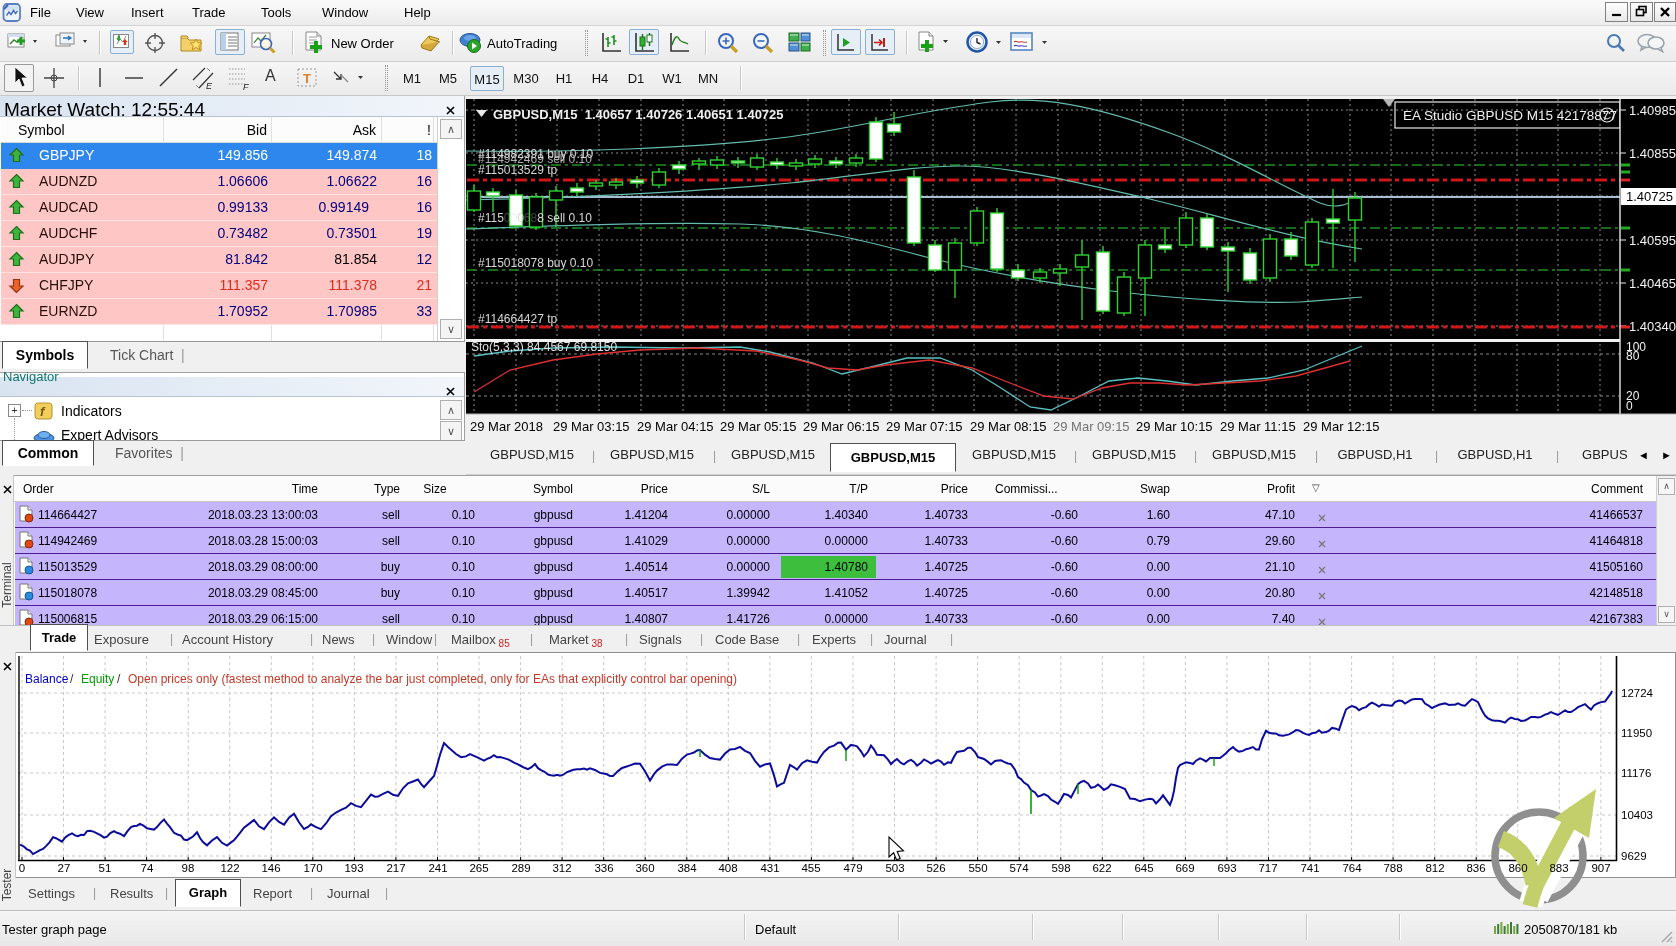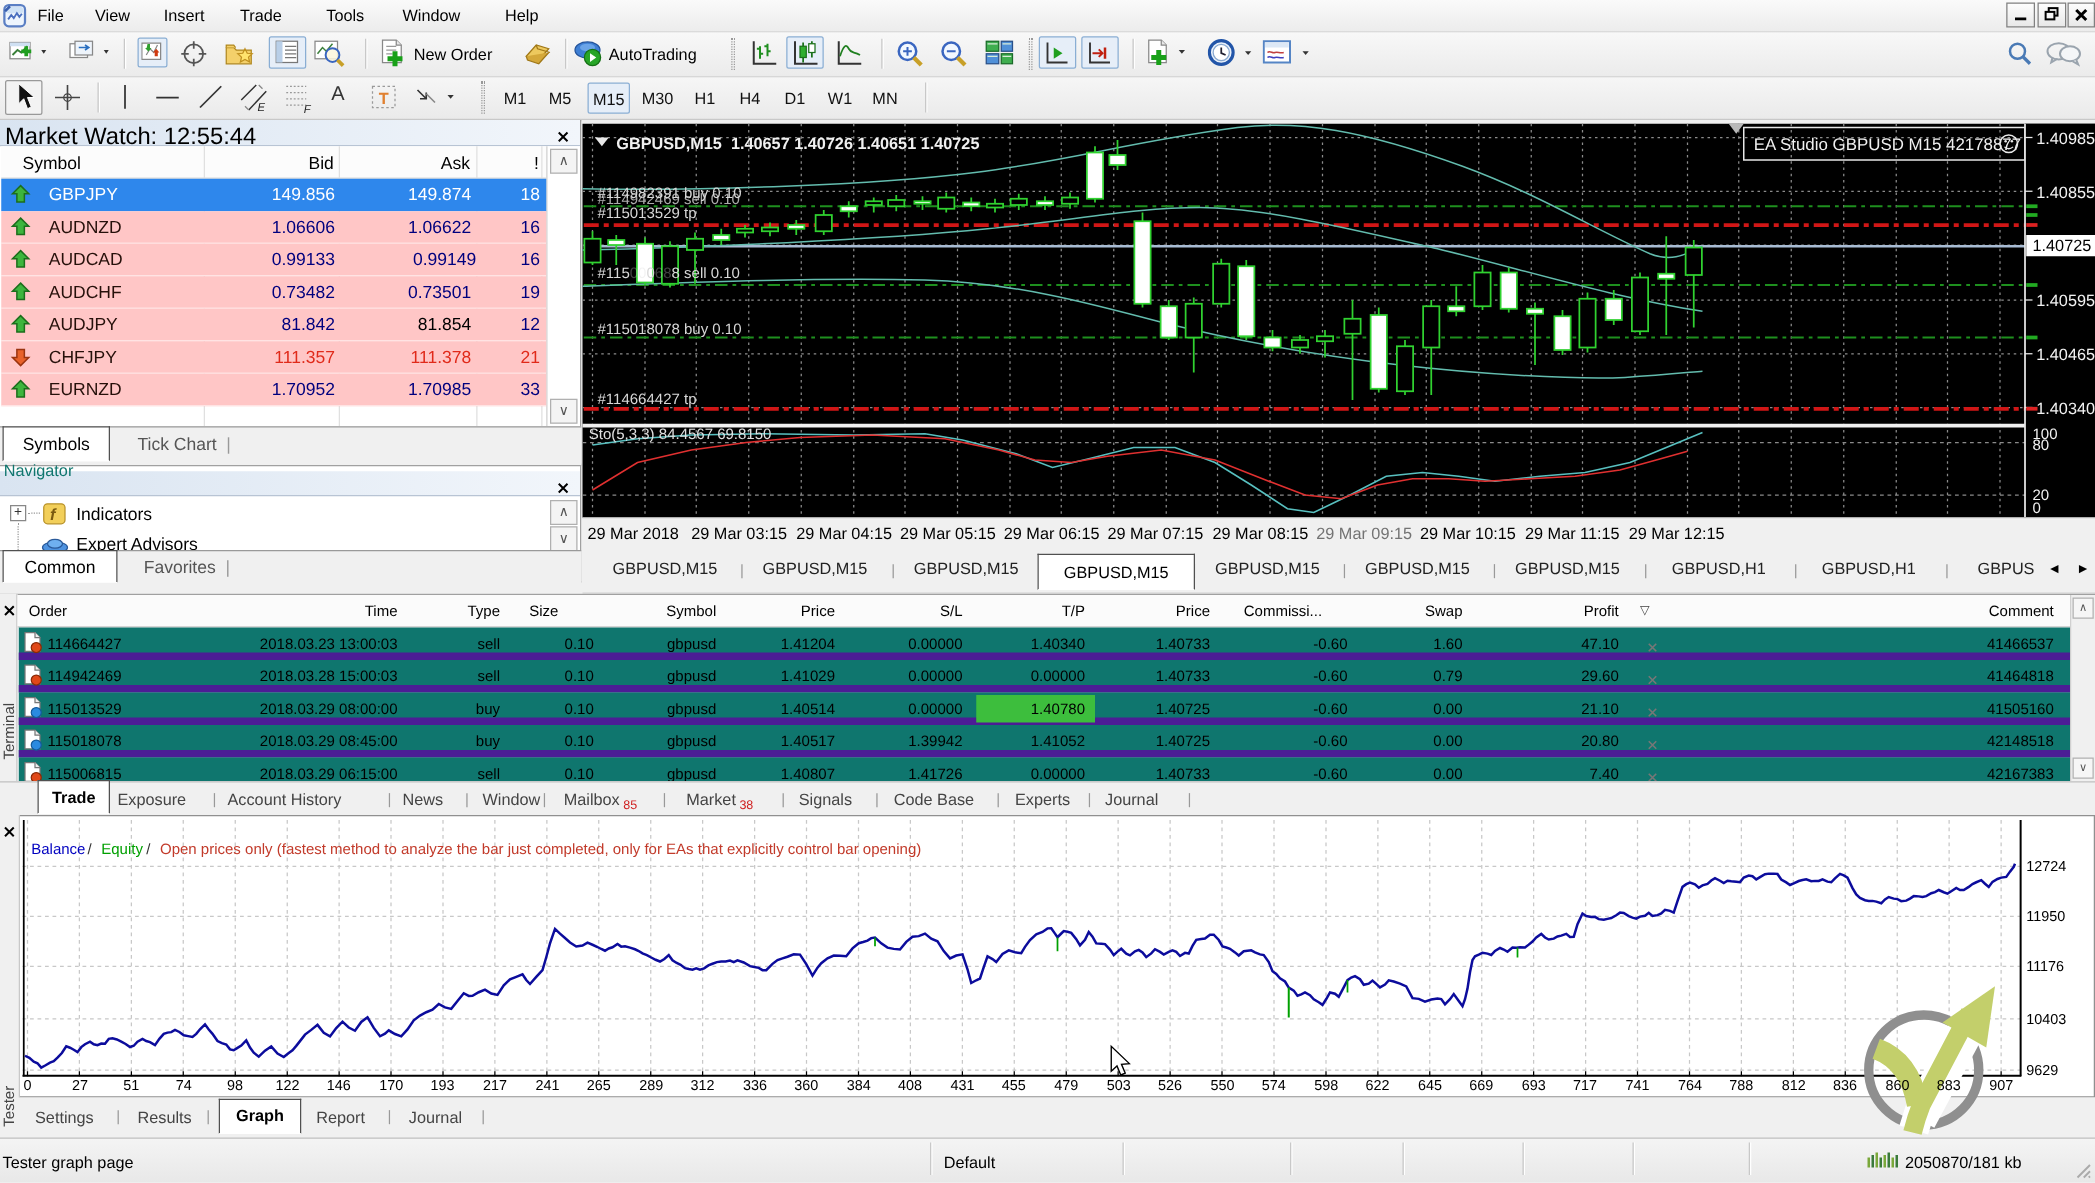--- a/index.html
+++ b/index.html
@@ -6,22 +6,22 @@
  font-family:"Liberation Sans",sans-serif;-webkit-font-smoothing:antialiased;}
 #app{position:relative;width:1676px;height:946px;}
 .abs{position:absolute;}
 .ico{position:absolute;top:33px;}
 .sep1{position:absolute;top:31px;width:1px;height:24px;background:#c8c8c8;box-shadow:1px 0 0 #fff;}
 .sep2{position:absolute;top:66px;width:1px;height:24px;background:#c8c8c8;box-shadow:1px 0 0 #fff;}
 .grip{position:absolute;width:3px;border-left:1px dotted #999;border-right:1px dotted #999;}
 .tfbtn{position:absolute;top:66px;height:25px;line-height:25px;font-size:13px;color:#111;text-align:center;}
 .pressed{background:#e6eef8;border:1px solid #8aaed4;border-radius:2px;}
 .tab{position:absolute;font-size:13px;color:#333;}
-.seltab{background:#fff;border:1px solid #505050;border-bottom:1px solid #fff;text-align:center;font-size:13px;color:#000;position:absolute;}
-.ordrow{position:absolute;left:15px;width:1641px;height:26px;font-size:12px;color:#000;border-bottom:6px solid #4c1d95;background:#0f766e;white-space:nowrap;padding-left:48px;}
+.seltab{background:#fff;border:1px solid #505050;border-bottom:1px solid #fff;text-align:center;font-size:13px;color:#000;position:absolute;font-weight:bold;}
+.ordrow{position:absolute;left:15px;width:1641px;height:26px;font-size:12px;color:#000;border-bottom:1px solid #4c1d95;background:#c4b5fd;white-space:nowrap;padding-left:48px;}
 .oc{position:absolute;top:6px;text-align:right;white-space:nowrap;}
 .btab{position:absolute;font-size:13px;color:#444;top:5px;}
 .vsep{color:#999;}
 .wbtn{position:absolute;top:2px;width:23px;height:20px;border:1px solid #808080;background:linear-gradient(#fdfdfd,#e8e8e8);text-align:center;line-height:18px;font-size:12px;color:#000;}
 </style></head>
 <body>
 <div id="app">
 <div class="abs" style="left:0;top:0;width:1676px;height:26px;background:linear-gradient(#fafafa,#ececec);border-bottom:1px solid #d5d5d5"></div>
 <svg class="abs" style="left:2px;top:2px" width="24" height="22" viewBox="0 0 24 22">
       <rect x="1.5" y="2" width="16.5" height="17" rx="3.5" fill="#eef5fd" stroke="#5b7fc4" stroke-width="1.8"></rect>
@@ -272,21 +272,21 @@
 <span class="abs" style="left:148px;top:4px;width:119px;text-align:right;font-size:14px;color:#00007e">1.06606</span>
 <span class="abs" style="left:258px;top:4px;width:118px;text-align:right;font-size:14px;color:#00007e">1.06622</span>
 <span class="abs" style="left:385px;top:4px;width:46px;text-align:right;font-size:14px;color:#00007e">16</span>
 </div>
 <div class="abs" style="left:1px;top:195px;width:436px;height:26px;background:#ffc6c6;box-shadow:inset 0 -1px 0 rgba(255,255,255,0.5);overflow:hidden">
 <span class="abs" style="left:7px;top:4px"><svg width="17" height="17" viewBox="0 0 17 17">
           <path d="M8.5 1.5 L15 8 H11.5 V14.5 H5.5 V8 H2 Z" fill="#3db53d" stroke="#1c6e1c" stroke-width="1.2"></path>
         </svg></span>
 <span class="abs" style="left:38px;top:4px;font-size:14px;color:#26100a">AUDCAD</span>
 <span class="abs" style="left:148px;top:4px;width:119px;text-align:right;font-size:14px;color:#00007e">0.99133</span>
-<span class="abs" style="left:262px;top:4px;width:118px;text-align:right;font-size:14px;color:#00007e">0.99149</span>
+<span class="abs" style="left:250px;top:4px;width:118px;text-align:right;font-size:14px;color:#00007e">0.99149</span>
 <span class="abs" style="left:385px;top:4px;width:46px;text-align:right;font-size:14px;color:#00007e">16</span>
 </div>
 <div class="abs" style="left:1px;top:221px;width:436px;height:26px;background:#ffc6c6;box-shadow:inset 0 -1px 0 rgba(255,255,255,0.5);overflow:hidden">
 <span class="abs" style="left:7px;top:4px"><svg width="17" height="17" viewBox="0 0 17 17">
           <path d="M8.5 1.5 L15 8 H11.5 V14.5 H5.5 V8 H2 Z" fill="#3db53d" stroke="#1c6e1c" stroke-width="1.2"></path>
         </svg></span>
 <span class="abs" style="left:38px;top:4px;font-size:14px;color:#26100a">AUDCHF</span>
 <span class="abs" style="left:148px;top:4px;width:119px;text-align:right;font-size:14px;color:#00007e">0.73482</span>
 <span class="abs" style="left:258px;top:4px;width:118px;text-align:right;font-size:14px;color:#00007e">0.73501</span>
 <span class="abs" style="left:385px;top:4px;width:46px;text-align:right;font-size:14px;color:#00007e">19</span>

